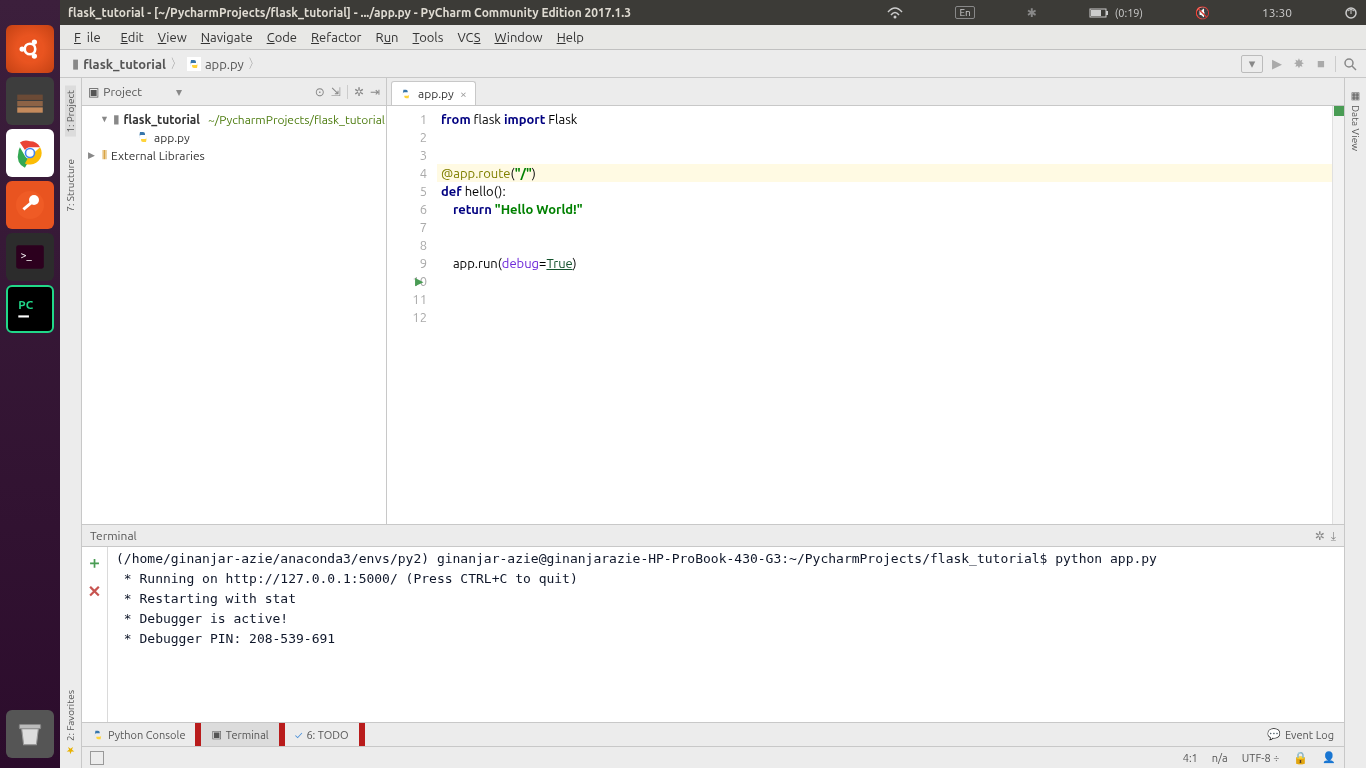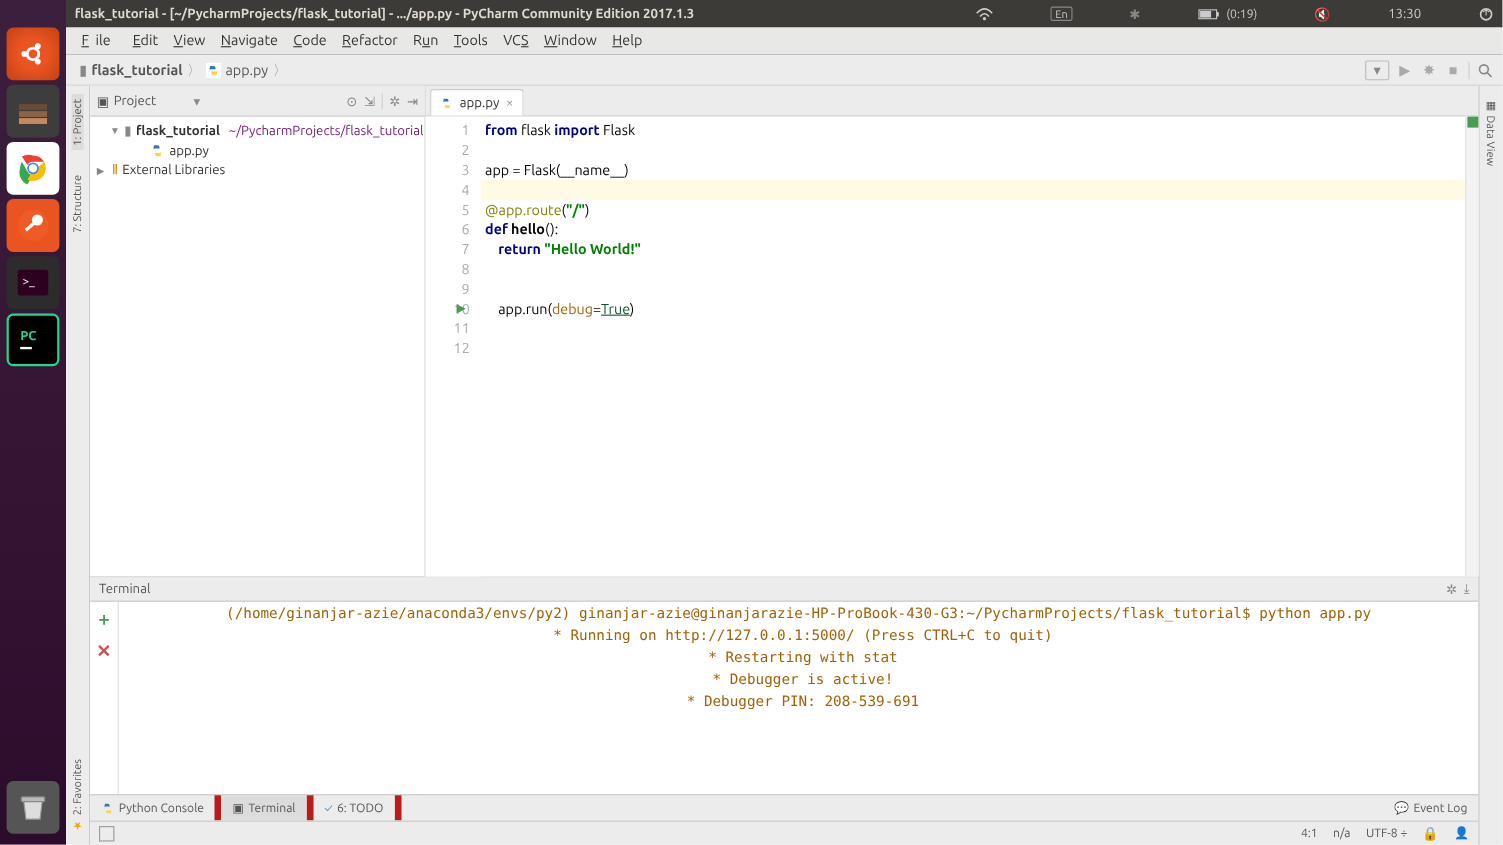--- a/index.html
+++ b/index.html
@@ -48,52 +48,52 @@
 .project-panel { width: 305px; background: #fff; border-right: 1px solid #c8c8c8; display: flex; flex-direction: column; }
 .project-header { height: 28px; background: #ececec; border-bottom: 1px solid #c8c8c8; display: flex; align-items: center; padding: 0 6px; font-size: 12px; color: #555; }
 .project-header .title { display: flex; align-items: center; gap: 4px; flex: 1; }
 .project-header .tools { display: flex; gap: 6px; color: #888; }
 .project-tree { flex: 1; overflow: auto; font-size: 12px; color: #333; padding: 4px 0; }
 .tree-row { display: flex; align-items: center; gap: 4px; padding: 2px 4px; white-space: nowrap; }
 .tree-row.l1 { padding-left: 18px; }
 .tree-row.l2 { padding-left: 40px; }
 .tree-row .arrow { width: 10px; color: #888; font-size: 9px; }
 .tree-row .bold { font-weight: bold; }
-.tree-row .grey { color: #701a75; }
+.tree-row .grey { color: #4d7c0f; }
 .folder-icon { color: #888; }
 
 .editor-panel { flex: 1; display: flex; flex-direction: column; min-width: 0; }
 .editor-tabs { height: 28px; background: #ececec; border-bottom: 1px solid #c8c8c8; display: flex; align-items: flex-end; padding-left: 4px; }
 .editor-tab { height: 24px; background: #fff; border: 1px solid #c8c8c8; border-bottom: none; padding: 0 8px; display: flex; align-items: center; gap: 6px; font-size: 12px; color: #333; border-radius: 3px 3px 0 0; }
 .editor-tab .close { color: #999; cursor: pointer; }
 .editor-content { flex: 1; display: flex; background: #fff; font-family: "DejaVu Sans Mono", "Consolas", monospace; font-size: 13px; line-height: 18px; position: relative; }
 .line-numbers { width: 50px; text-align: right; padding: 4px 10px 4px 0; color: #aaa; background: #fff; user-select: none; position: relative; }
 .line-numbers .ln { height: 18px; }
 .run-marker { position: absolute; top: 166px; color: #499c54; font-size: 11px; }
 .code { flex: 1; padding: 4px 0 0 4px; position: relative; }
 .code .line { height: 18px; white-space: pre; }
 .code .highlight-line { position: absolute; left: 0; right: 0; top: 58px; height: 18px; background: #fffae3; }
 .marker-strip { width: 12px; background: #f3f3f3; border-left: 1px solid #e0e0e0; position: relative; }
 .marker-strip .green-box { position: absolute; top: 0; right: 0; width: 10px; height: 10px; background: #499c54; }
 .kw { color: #000080; font-weight: bold; }
 .dec { color: #808000; }
 .str { color: #008000; font-weight: bold; }
-.fn { font-weight: bold; }
-.arg { color: #a16207; }
+.fn { font-weight: normal; }
+.arg { color: #6d28d9; }
 .bool { color: #14532d; text-decoration: underline; }
 
 .terminal-panel { height: 198px; border-top: 1px solid #c8c8c8; display: flex; flex-direction: column; background: #fff; }
 .terminal-header { height: 22px; background: #ececec; border-bottom: 1px solid #c8c8c8; display: flex; align-items: center; padding: 0 8px; font-size: 12px; color: #555; }
 .terminal-header .title { flex: 1; }
 .terminal-header .tools { display: flex; gap: 6px; color: #888; }
 .terminal-body { flex: 1; display: flex; }
 .terminal-side { width: 26px; border-right: 1px solid #dadada; display: flex; flex-direction: column; align-items: center; padding-top: 6px; gap: 8px; }
 .terminal-side .plus { color: #499c54; font-weight: bold; cursor: pointer; }
 .terminal-side .xbtn { color: #c75450; font-weight: bold; cursor: pointer; }
-.terminal-output { flex: 1; font-family: "DejaVu Sans Mono", monospace; font-size: 13px; padding: 2px 8px; line-height: 20px; color: #a16207; overflow: auto; white-space: pre; text-align: center; }
+.terminal-output { flex: 1; font-family: "DejaVu Sans Mono", monospace; font-size: 13px; padding: 2px 8px; line-height: 20px; color: #0f172a; overflow: auto; white-space: pre; }
 
 .bottom-tabs { height: 24px; background: #ececec; border-top: 1px solid #c8c8c8; display: flex; align-items: center; font-size: 11px; color: #555; }
 .bottom-tabs .btab { padding: 0 10px; height: 100%; display: flex; align-items: center; gap: 4px; border-right: 6px solid #b91c1c; cursor: pointer; }
 .bottom-tabs .btab.active { background: #dcdcdc; }
 .bottom-tabs .spacer { flex: 1; }
 .bottom-tabs .event-log { padding: 0 10px; display: flex; align-items: center; gap: 4px; cursor: pointer; }
 
 .status-bar { height: 22px; background: #ececec; border-top: 1px solid #c8c8c8; display: flex; align-items: center; padding: 0 8px; font-size: 11px; color: #555; }
 .status-bar .sq { width: 14px; height: 14px; border: 1px solid #999; margin-right: 8px; }
 .status-bar .spacer { flex: 1; }
@@ -324,21 +324,20 @@
                 <div class="ln">9</div>
                 <div class="ln">10</div>
                 <div class="ln">11</div>
                 <div class="ln">12</div>
               </div>
             <div class="code">
               <div class="highlight-line"></div>
               <div id="code-lines" style="position:relative;">
                   <div class="line"><span class="kw">from</span> flask <span class="kw">import</span> Flask</div>
                   <div class="line"></div>
-                  <div class="line">app = Flask(__name__)</div>
                   <div class="line"></div>
                   <div class="line"><span class="dec">@app.route</span>(<span class="str">"/"</span>)</div>
                   <div class="line"><span class="kw">def</span> <span class="fn">hello</span>():</div>
                   <div class="line">    <span class="kw">return</span> <span class="str">"Hello World!"</span></div>
                   <div class="line"></div>
                   <div class="line"></div>
                   <div class="line">    app.run(<span class="arg">debug</span>=<span class="bool">True</span>)</div>
                   <div class="line"></div>
                 </div>
               <span class="run-marker" style="position:absolute;left:-22px;top:166px;color:#499c54;">▶</span>

